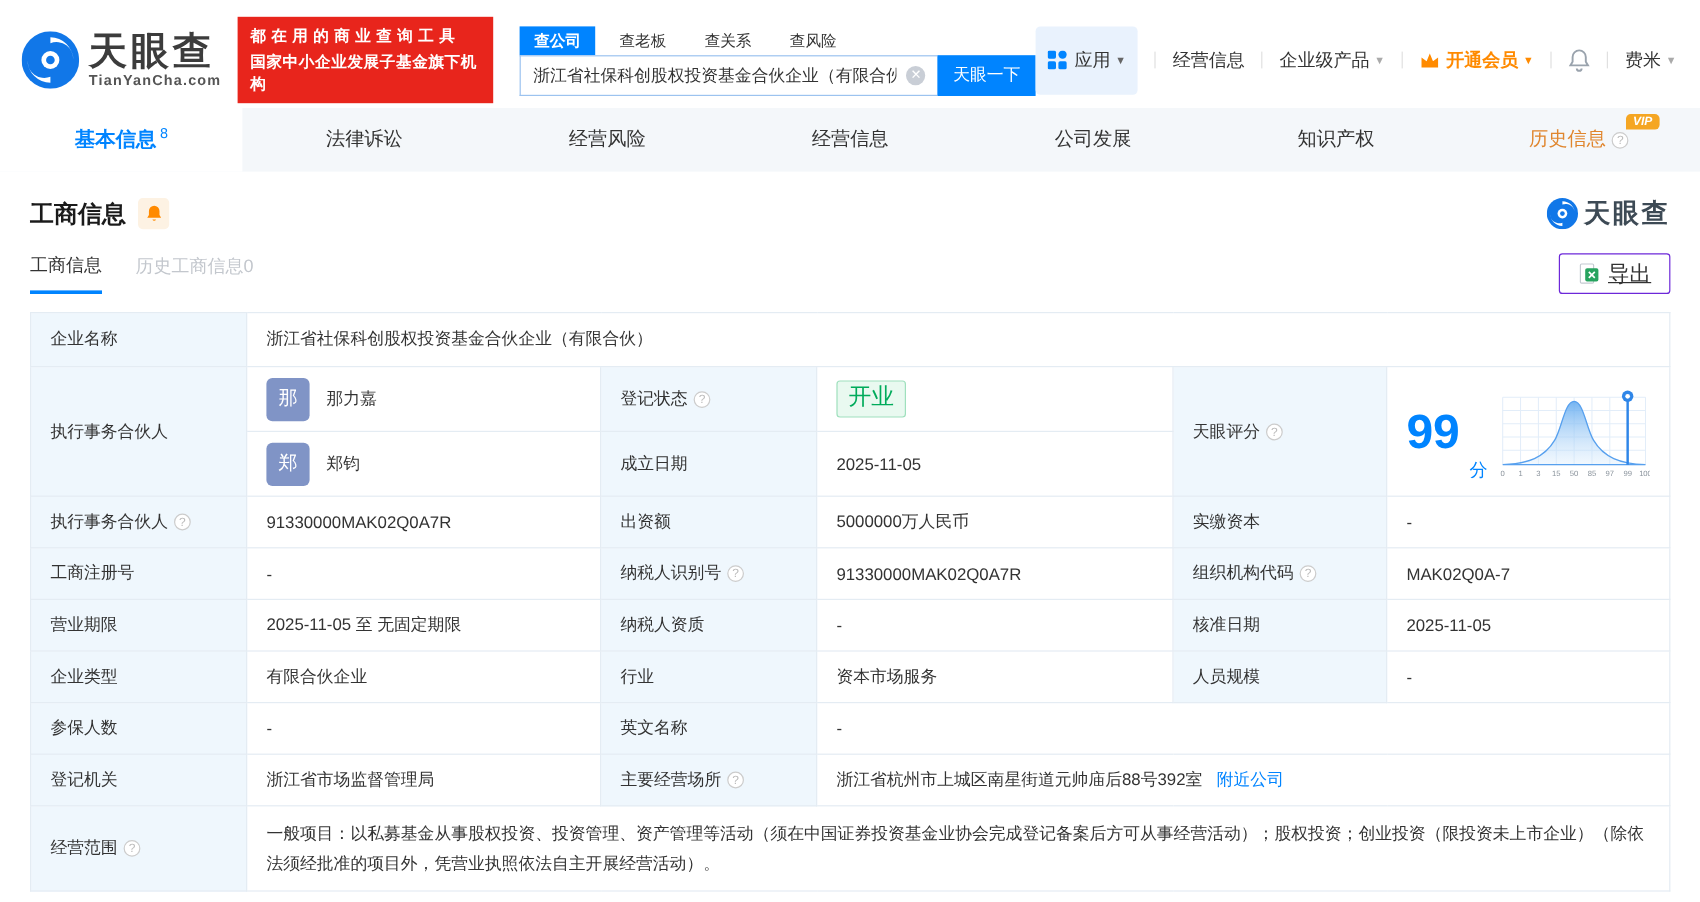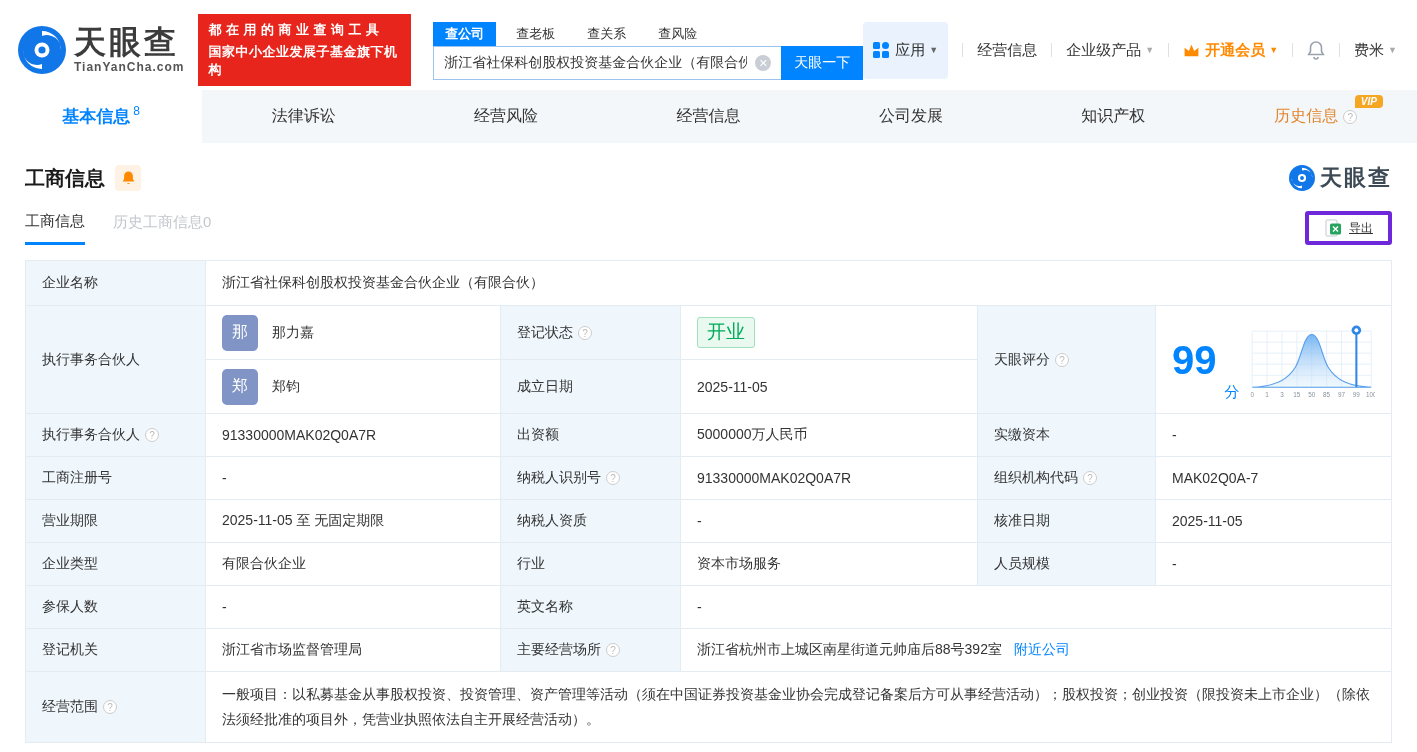--- a/index.html
+++ b/index.html
@@ -78,22 +78,22 @@
   }
   .watermark { margin-left:auto; display:flex; align-items:center; }
   .watermark .logo-swirl { width:26px; height:26px; }
   .watermark-txt { font-size:22px; font-weight:bold; color:#3d4a55; margin-left:5px; letter-spacing:2px; }
   .subtab-row { display:flex; align-items:center; margin-top:18px; }
   .subtab { font-size:15px; color:#333; padding-bottom:11px; cursor:pointer; position:relative; }
   .subtab.active { border-bottom:3px solid #0084ff; }
   .subtab.dim { color:#c3c7cd; margin-left:28px; }
   .export-btn {
     margin-left:auto; display:flex; align-items:center; gap:7px; background:#fff;
-    border:4px solid #6d28d9; border-radius:3px; height:34px; padding:0 15px;
-    font-size:12px; color:#333; cursor:pointer;
+    border:1px solid #6d28d9; border-radius:3px; height:34px; padding:0 15px;
+    font-size:18px; color:#333; cursor:pointer;
     font-family:"Liberation Sans","DejaVu Sans",sans-serif;
     text-decoration:underline;
   }
   
   .info-table { width:100%; border-collapse:collapse; margin-top:15px; table-layout:fixed; }
   .info-table td { border:1px solid #e4ecf3; padding:0 16px; font-size:14px; color:#333; height:43px; }
   td.lbl { background:#eff7fd; }
   tr.h45 td { height:45px; }
   tr.h54 td { height:54px; }
   td.dashed-b { border-bottom:1px dashed #e6e6e6; }

